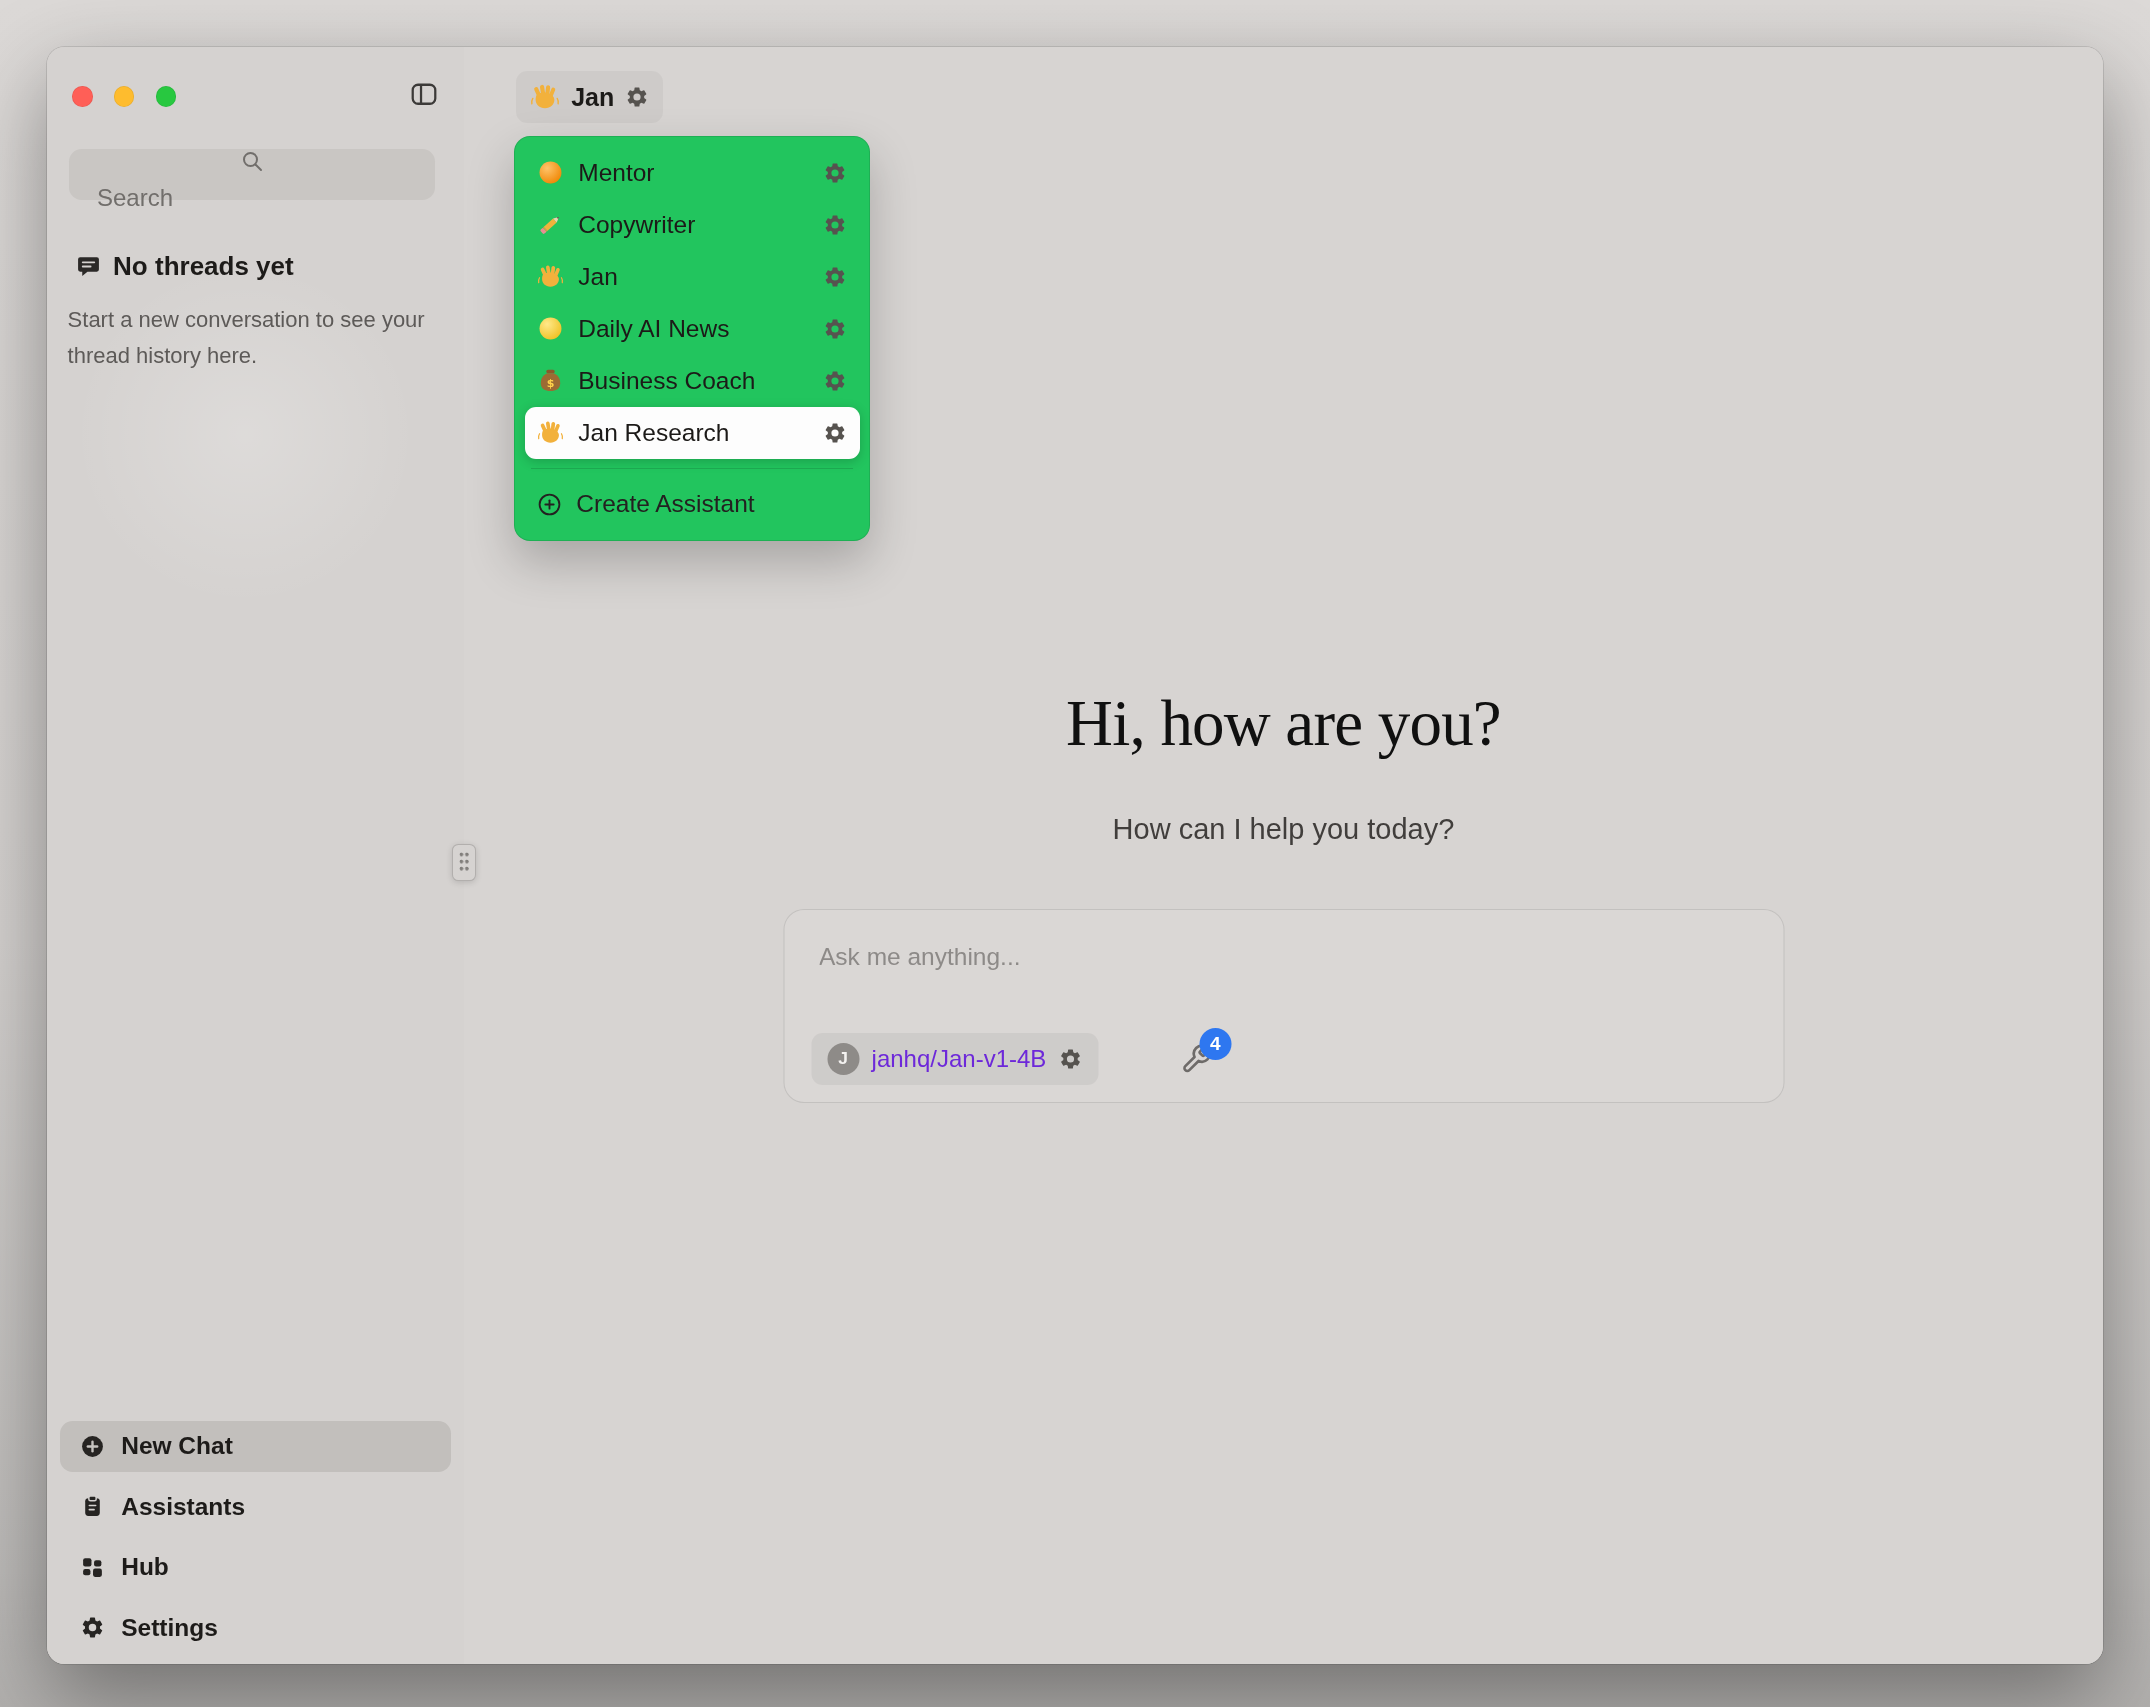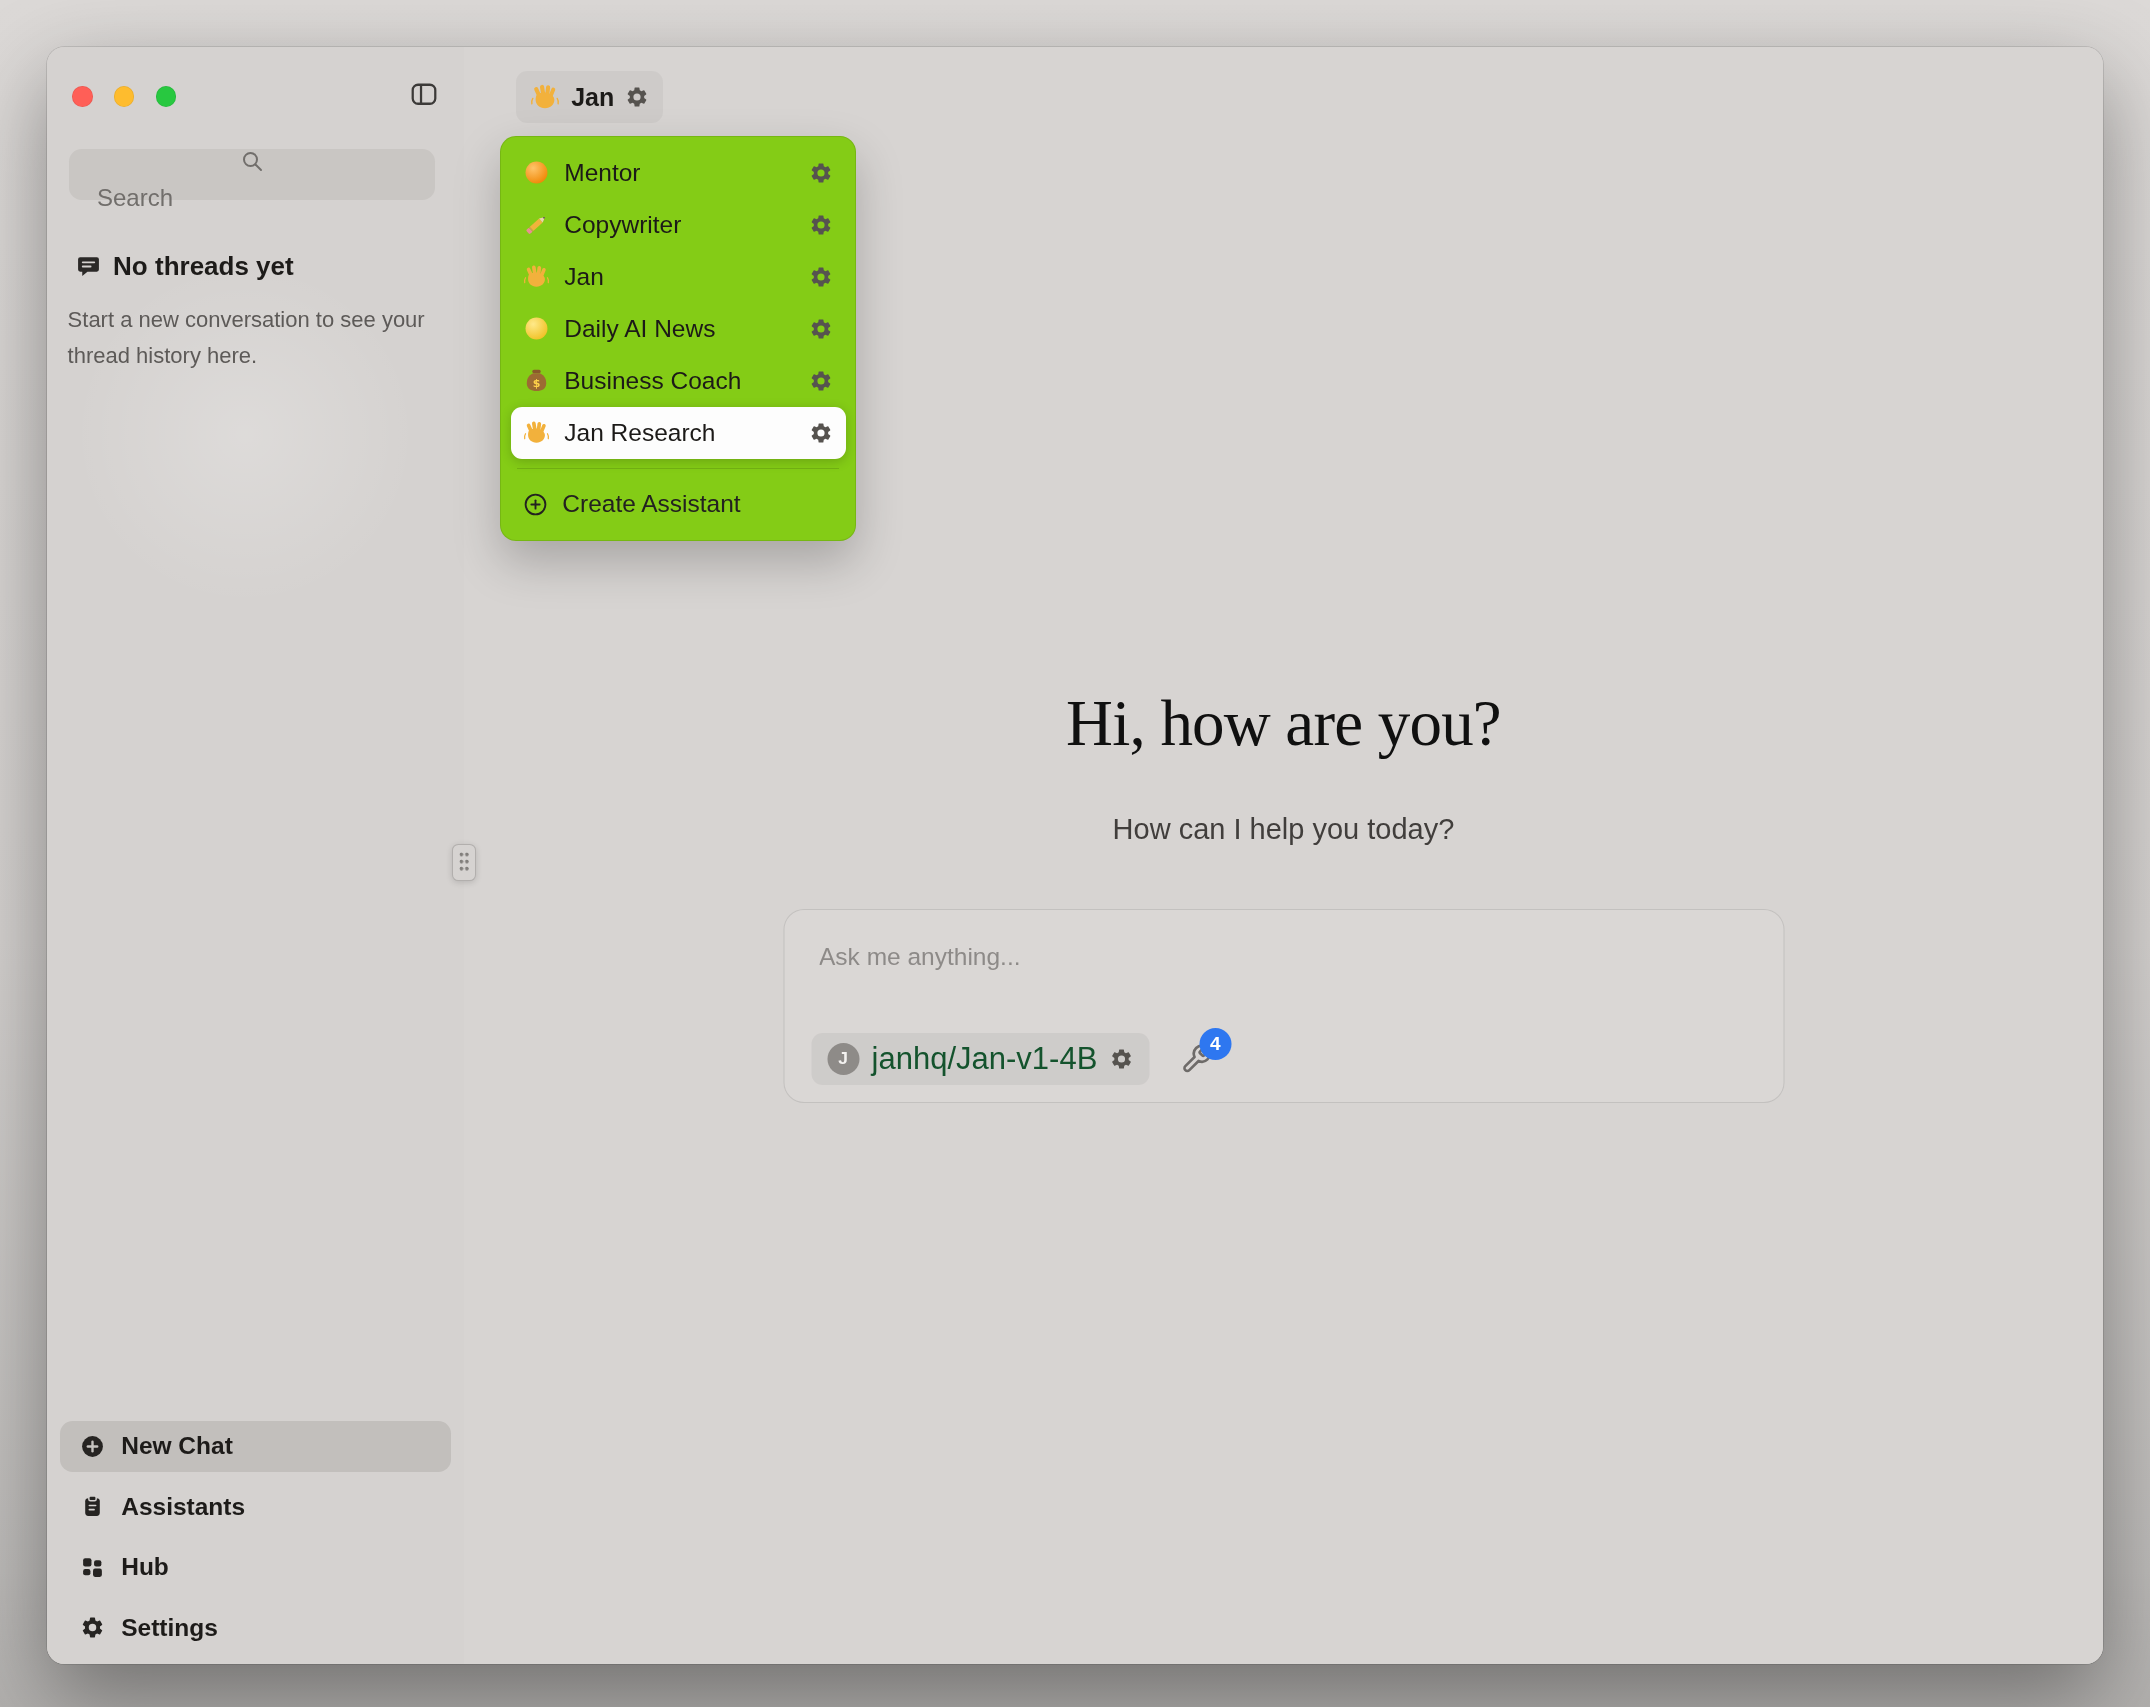--- a/index.html
+++ b/index.html
@@ -50,22 +50,22 @@
   
   .main{position:absolute;left:417px;top:0;right:0;bottom:0;background:#d7d4d2;border-radius:0 17.4px 17.4px 0;}
   .assistant-switcher{position:absolute;left:52px;top:24px;height:52px;display:flex;align-items:center;
     gap:11px;padding:0 14.2px;border-radius:11px;background:rgba(0,0,0,.04);cursor:pointer;}
   .assistant-switcher .name{font-size:25px;font-weight:600;color:#1c1a18;}
   .emoji{width:27px;height:27px;flex:none;}
   .assistant-switcher .emoji{width:30px;height:30px;}
   .gear{color:#56534f;flex:none;}
   .assistant-switcher .gear{width:24px;height:24px;}
   
-  .menu{position:absolute;left:36px;top:89px;width:356px;padding:9.5px;box-sizing:border-box;
-    background:#84cc16;border:0.8px solid rgba(0,0,0,.10);border-radius:16px;
+  .menu{position:absolute;left:50px;top:89px;width:356px;padding:9.5px;box-sizing:border-box;
+    background:#22c55e;border:0.8px solid rgba(0,0,0,.10);border-radius:16px;
     box-shadow:0 20.6px 47px rgba(0,0,0,.22);z-index:20;}
   .menu-item{height:52px;display:flex;align-items:center;gap:14.2px;padding:0 12.6px;border-radius:11px;
     font-size:24.5px;color:#1c1a18;cursor:pointer;}
   .menu-item .label{flex:1;white-space:nowrap;}
   .menu-item .gear-btn{background:none;border:none;padding:0;width:24px;height:24px;color:#56534f;cursor:pointer;flex:none;}
   .menu-item .gear-btn svg{width:24px;height:24px;display:block;}
   .menu-item.selected{background:var(--selected-item-bg,#fdfdfd);box-shadow:0 2.4px 11px rgba(0,0,0,.18);}
   .menu-divider{height:0.8px;background:rgba(0,0,0,.13);margin:9.5px 6.3px;}
   .menu-item.create{font-weight:500;color:#232120;}
   .menu-item.create svg.plus{width:25px;height:25px;color:#232120;flex:none;}
@@ -77,21 +77,21 @@
   
   .composer{position:absolute;top:862px;left:50%;transform:translateX(-50%);width:1001px;height:194px;
     background:#dad7d5;border:1.6px solid rgba(0,0,0,.10);border-radius:20.6px;box-sizing:border-box;}
   .composer-input{position:absolute;left:33px;top:32px;right:33px;background:transparent;border:none;
     outline:none;font-family:inherit;font-size:24.5px;color:#3a3836;}
   .composer-input::placeholder{color:#8d8a88;}
   .model-chip{position:absolute;left:27px;bottom:17.4px;height:52px;display:flex;align-items:center;
     gap:12.6px;padding:0 16px;border-radius:11px;background:rgba(0,0,0,.05);cursor:pointer;}
   .avatar{width:32px;height:32px;border-radius:50%;background:#8e8b88;color:#f4f2f0;
     display:flex;align-items:center;justify-content:center;font-size:17.4px;font-weight:700;flex:none;}
-  .model-name{font-size:31px;font-weight:500;color:#14532d;white-space:nowrap;}
+  .model-name{font-size:24px;font-weight:500;color:#6d28d9;white-space:nowrap;}
   .model-chip .gear{width:24px;height:24px;}
   .tools{position:absolute;left:394px;bottom:24px;width:36px;height:36px;background:none;border:none;
     padding:0;color:#6e6b69;cursor:pointer;}
   .tools svg{width:32px;height:32px;}
   .badge{position:absolute;top:-14.2px;right:-17.4px;min-width:32px;height:32px;border-radius:16px;
     background:var(--badge-blue,#2e77f0);color:#ffffff;font-size:19px;font-weight:700;
     display:flex;align-items:center;justify-content:center;box-sizing:border-box;padding:0 4.7px;}
   button{font-family:inherit;}
 </style>
 </head>

